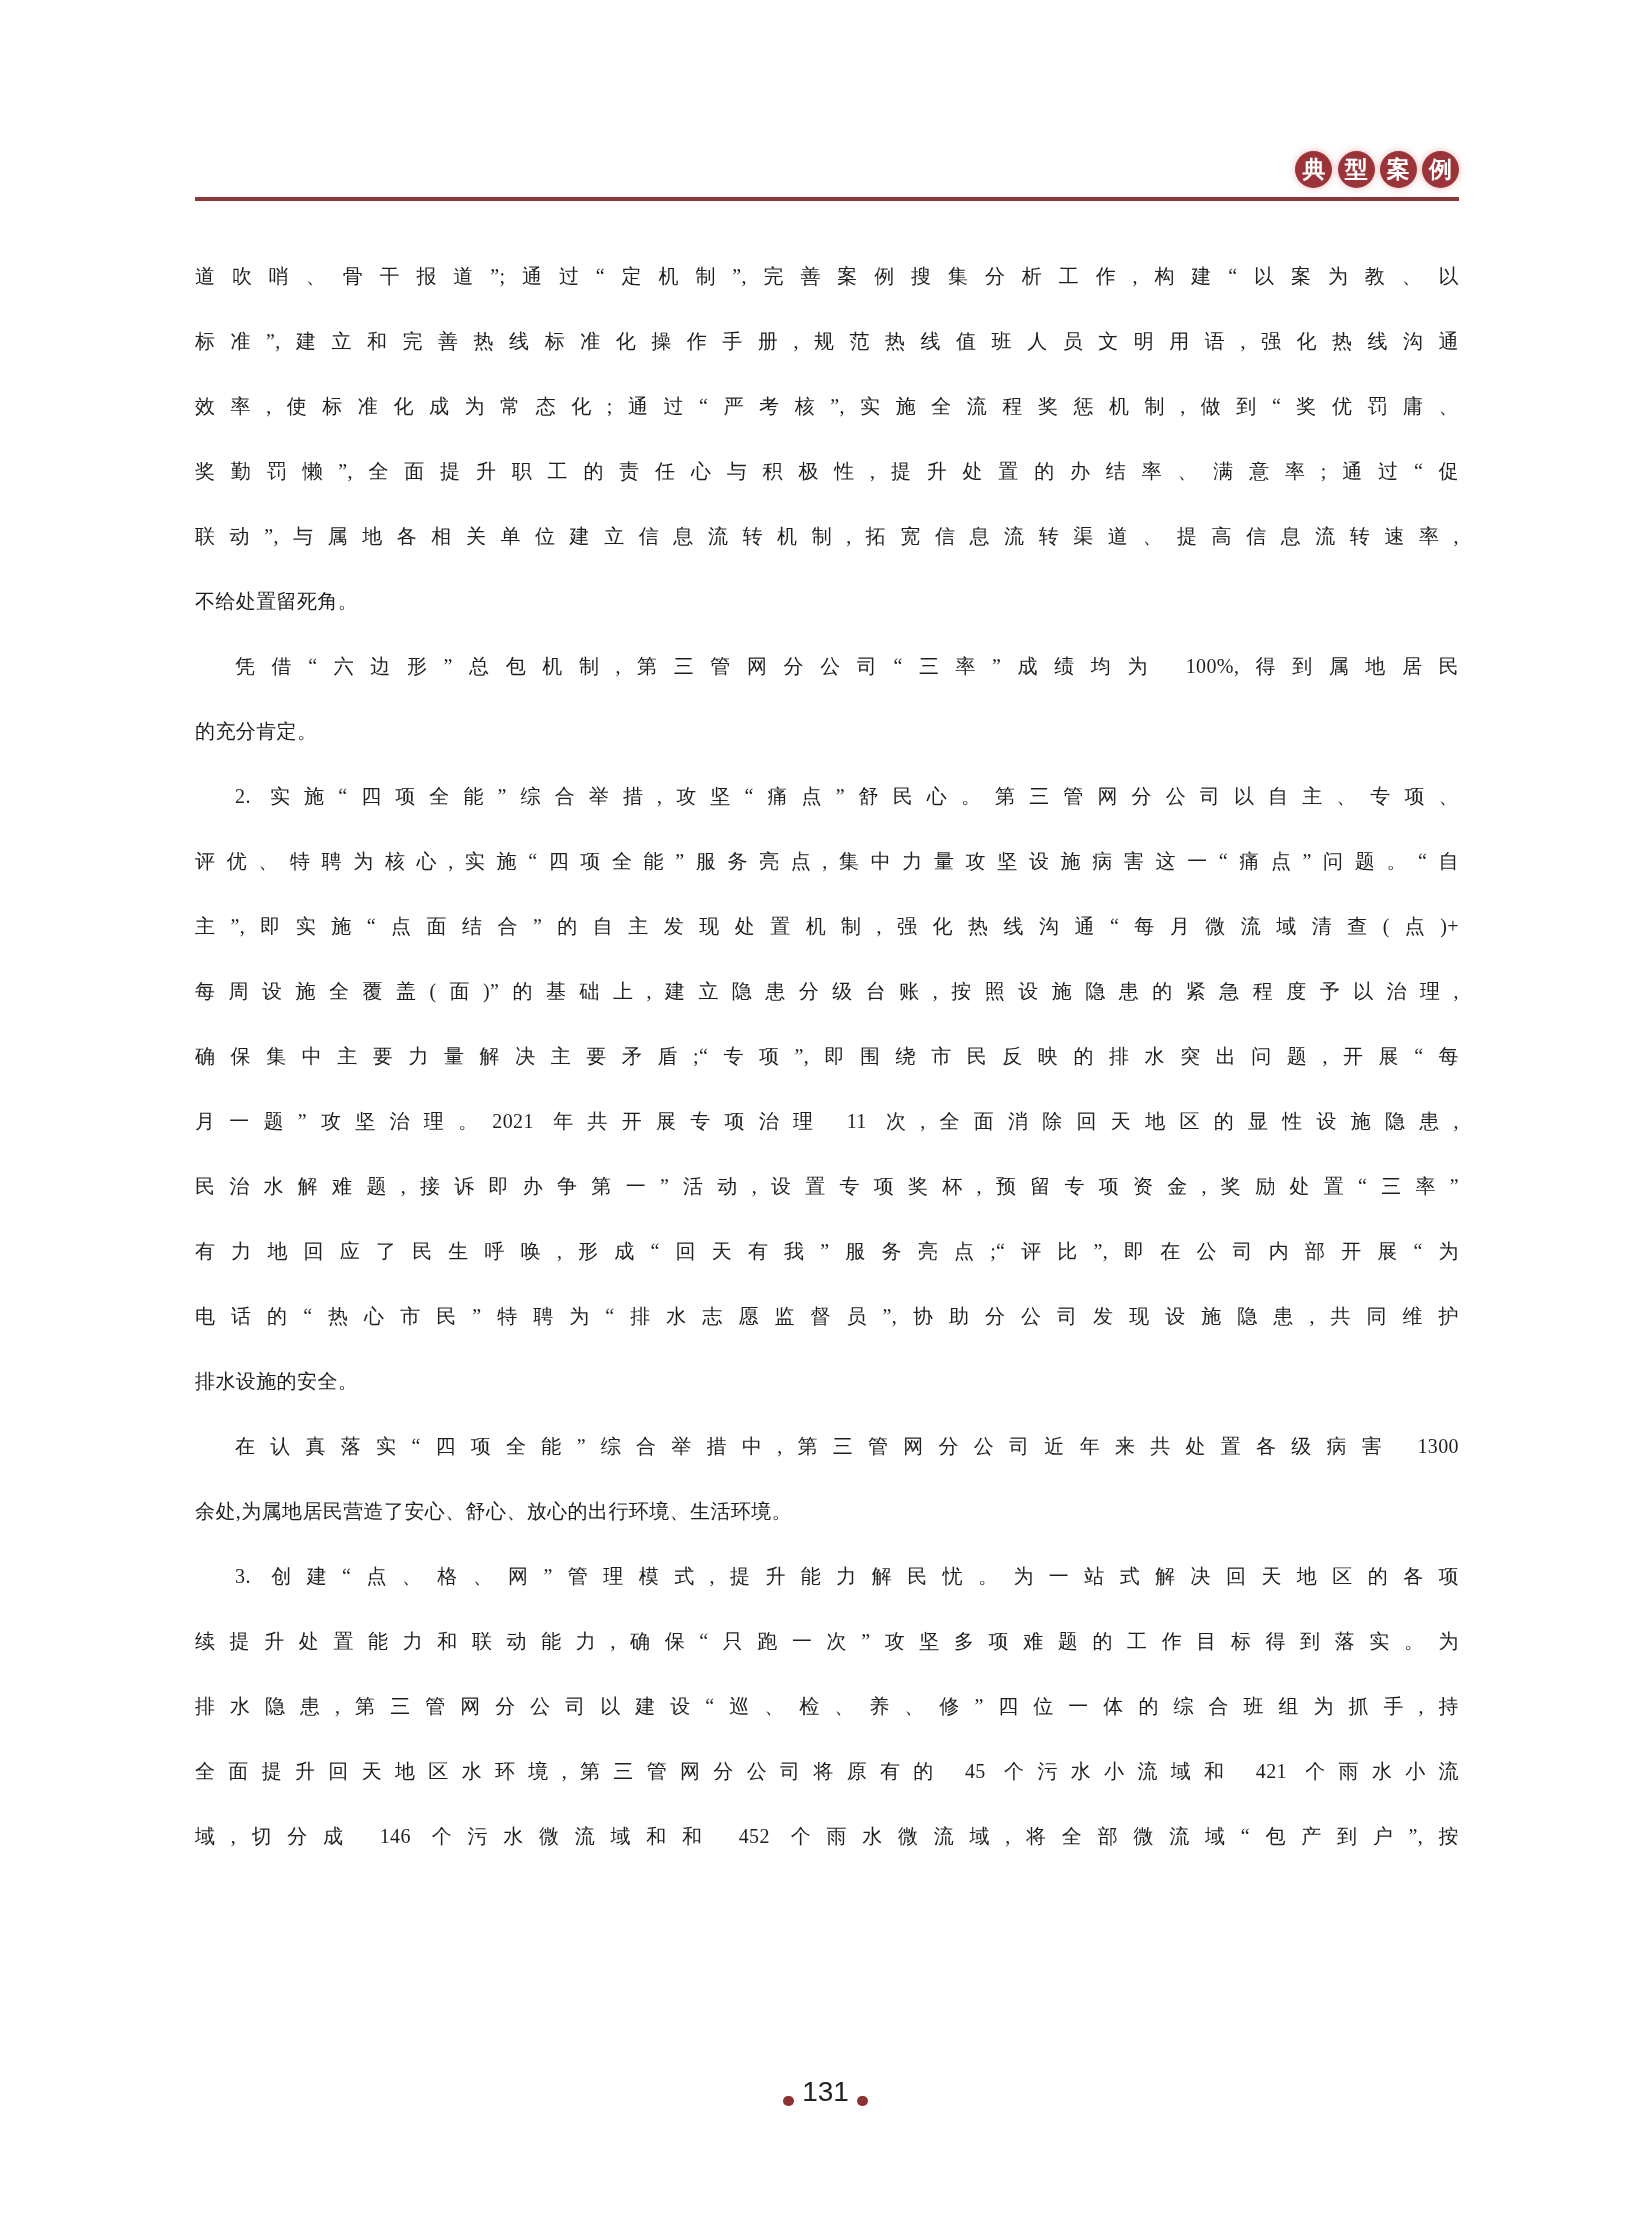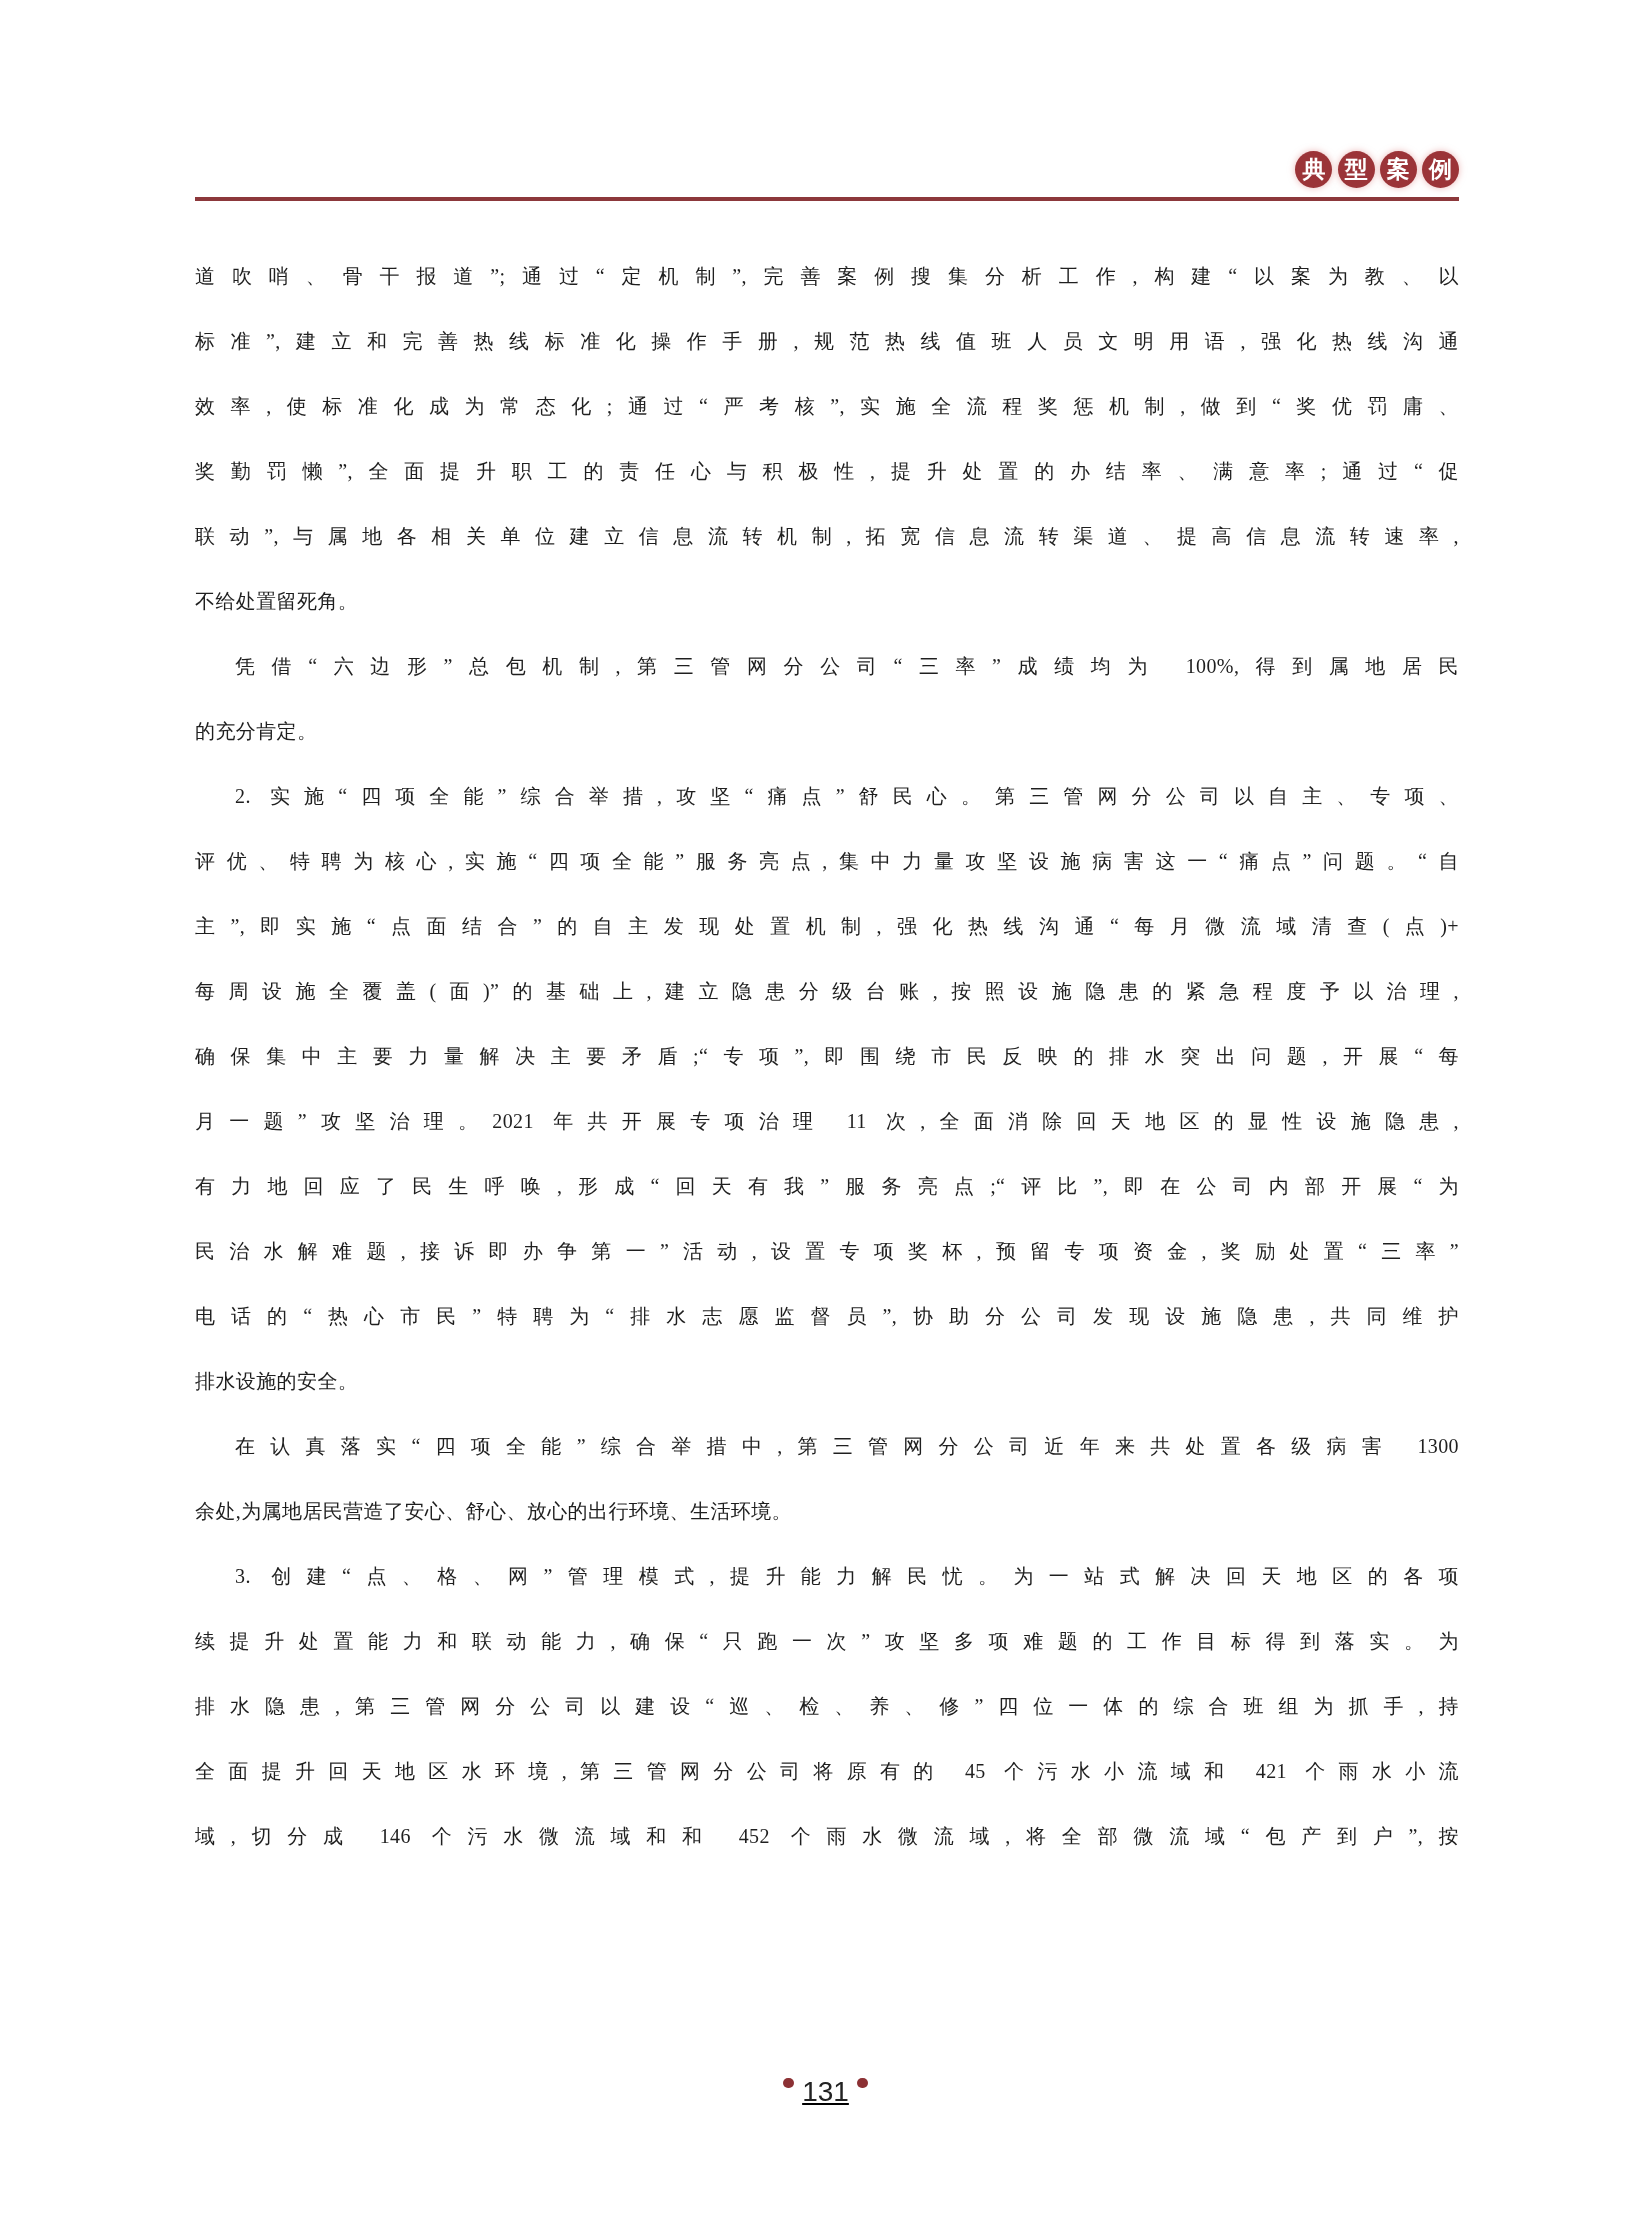--- a/index.html
+++ b/index.html
@@ -57,24 +57,23 @@
   }
   .line.indent{ text-indent:2em; }
   .line.para-end{ text-align-last:left; }
   
   .footer{
     position:absolute;
     top:2078px;
     left:0;
     width:100%;
     display:flex;
-    align-items:flex-start;
+    align-items:flex-end;
     justify-content:center;
     gap:8.6px;
-    text-decoration:underline;
   }
   .page-dot{
     width:10.4px;height:10.4px;
     border-radius:50%;
     background:var(--dot,#8c3134);
   }
   .page-number{
     font-family:"Liberation Sans","DejaVu Sans",sans-serif;
     font-size:28px;
     color:#222222;
@@ -103,22 +102,22 @@
       <div class="line">联动”,与属地各相关单位建立信息流转机制,拓宽信息流转渠道、提高信息流转速率,</div>
       <div class="line para-end">不给处置留死角。</div>
       <div class="line indent">凭借“六边形”总包机制,第三管网分公司“三率”成绩均为 100%,得到属地居民</div>
       <div class="line para-end">的充分肯定。</div>
       <div class="line indent">2. 实施“四项全能”综合举措,攻坚“痛点”舒民心。第三管网分公司以自主、专项、</div>
       <div class="line">评优、特聘为核心,实施“四项全能”服务亮点,集中力量攻坚设施病害这一“痛点”问题。“自</div>
       <div class="line">主”,即实施“点面结合”的自主发现处置机制,强化热线沟通“每月微流域清查(点)+</div>
       <div class="line">每周设施全覆盖(面)”的基础上,建立隐患分级台账,按照设施隐患的紧急程度予以治理,</div>
       <div class="line">确保集中主要力量解决主要矛盾;“专项”,即围绕市民反映的排水突出问题,开展“每</div>
       <div class="line">月一题”攻坚治理。2021 年共开展专项治理 11 次,全面消除回天地区的显性设施隐患,</div>
+      <div class="line">民治水解难题,接诉即办争第一”活动,设置专项奖杯,预留专项资金,奖励处置“三率”</div>
       <div class="line">有力地回应了民生呼唤,形成“回天有我”服务亮点;“评比”,即在公司内部开展“为</div>
-      <div class="line">民治水解难题,接诉即办争第一”活动,设置专项奖杯,预留专项资金,奖励处置“三率”</div>
       <div class="line">电话的“热心市民”特聘为“排水志愿监督员”,协助分公司发现设施隐患,共同维护</div>
       <div class="line para-end">排水设施的安全。</div>
       <div class="line indent">在认真落实“四项全能”综合举措中,第三管网分公司近年来共处置各级病害 1300</div>
       <div class="line para-end">余处,为属地居民营造了安心、舒心、放心的出行环境、生活环境。</div>
       <div class="line indent">3. 创建“点、格、网”管理模式,提升能力解民忧。为一站式解决回天地区的各项</div>
       <div class="line">续提升处置能力和联动能力,确保“只跑一次”攻坚多项难题的工作目标得到落实。为</div>
       <div class="line">排水隐患,第三管网分公司以建设“巡、检、养、修”四位一体的综合班组为抓手,持</div>
       <div class="line">全面提升回天地区水环境,第三管网分公司将原有的 45 个污水小流域和 421 个雨水小流</div>
       <div class="line">域,切分成 146 个污水微流域和和 452 个雨水微流域,将全部微流域“包产到户”,按</div>
     </div>

